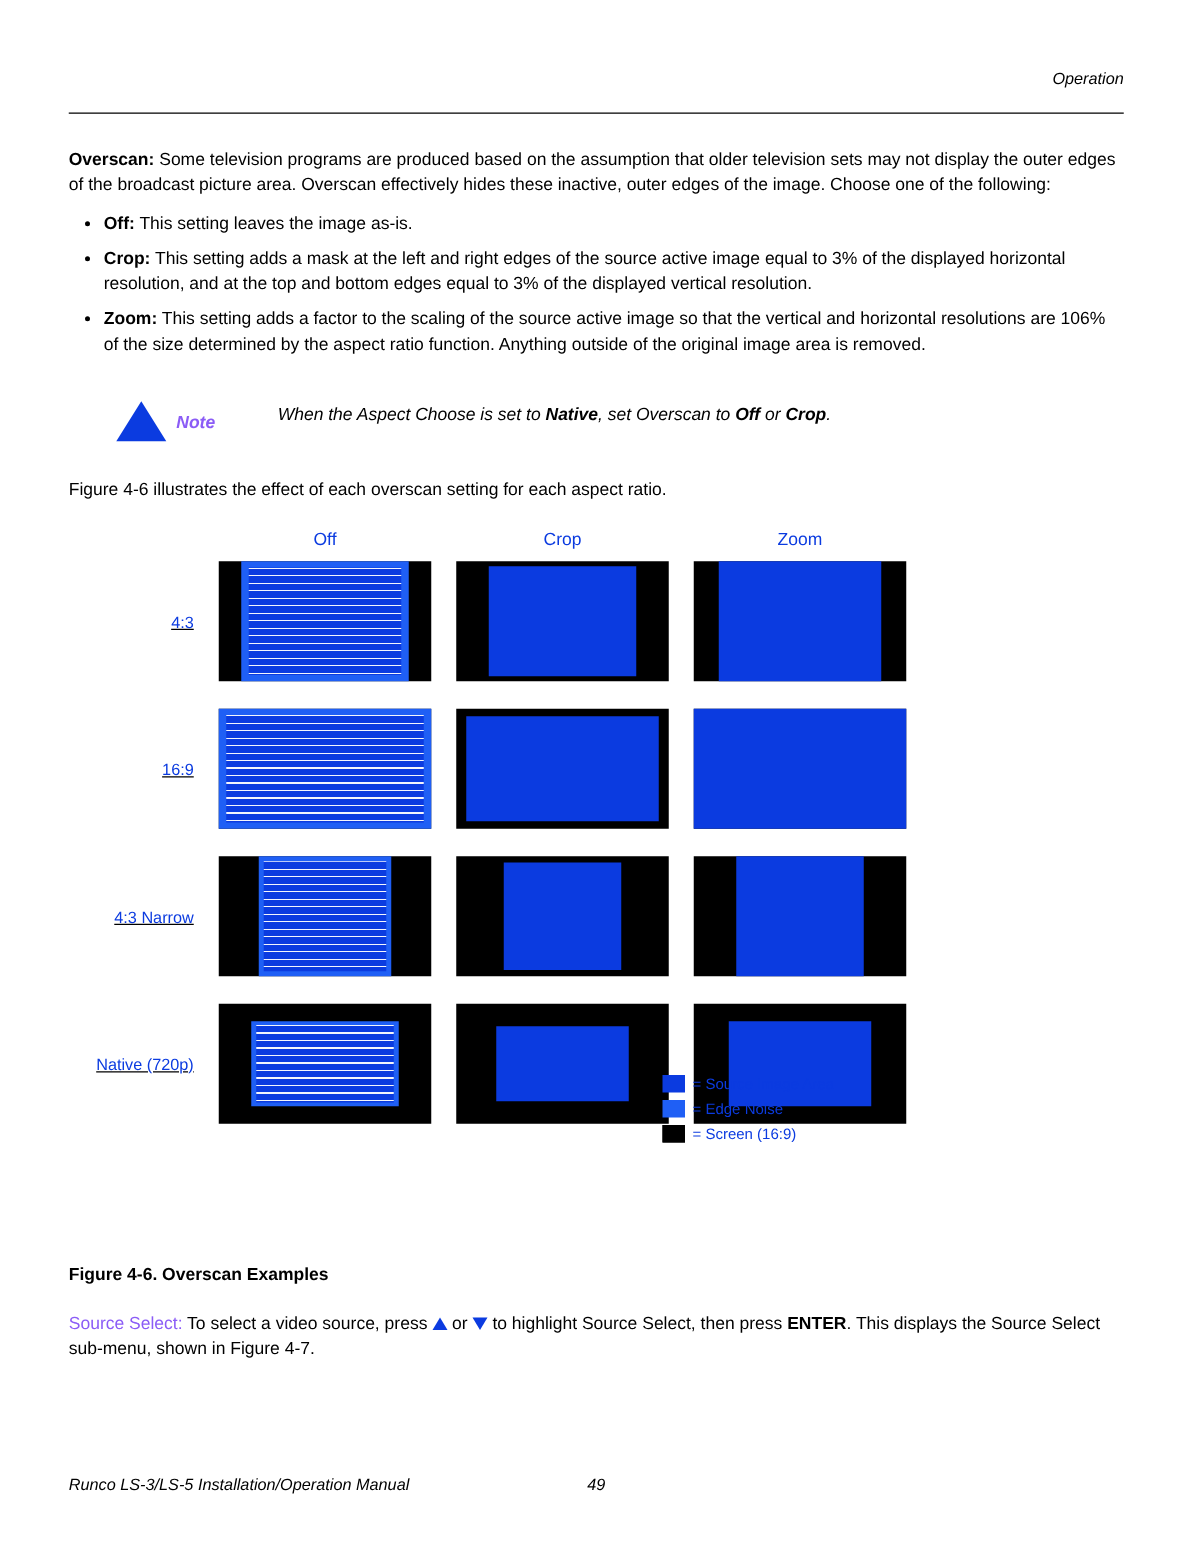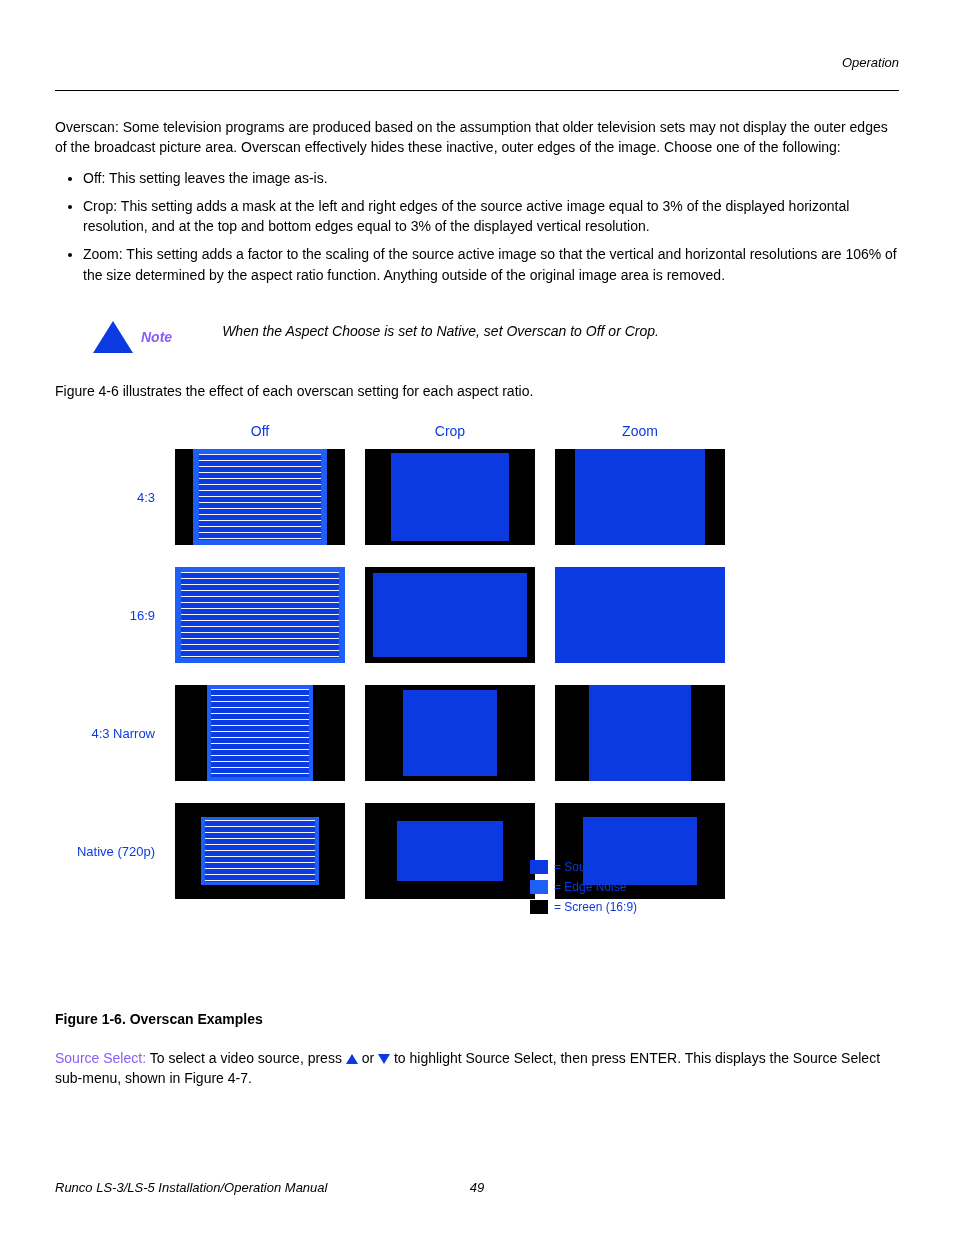--- a/index.html
+++ b/index.html
@@ -3,32 +3,32 @@
 <meta charset="utf-8">
 <style>
   * { box-sizing: border-box; margin: 0; padding: 0; }
   body { font-family: Helvetica, Arial, sans-serif; font-size: 14px; color: #000;
          width: 954px; min-height: 1235px; background: #fff; position: relative; padding: 55px; }
   .header-label { text-align: right; font-style: italic; font-size: 13px; margin-bottom: 20px; }
   .hr { border-top: 1px solid #000; margin-bottom: 26px; }
   p { line-height: 1.45; margin-bottom: 10px; }
   ul { list-style: disc; padding-left: 28px; margin-bottom: 0; }
   li { line-height: 1.45; margin-bottom: 8px; }
-  .b { font-weight: 400; }
+  .b { font-weight: 700; }
   .note-row { display: flex; align-items: center; gap: 12px; margin: 36px 0 28px 38px; }
   .note-tri { width: 0; height: 0; border-left: 20px solid transparent; border-right: 20px solid transparent;
               border-bottom: 32px solid #0b3be0; }
   .note-word { color: #8b5cf6; font-style: italic; font-weight: 700; margin-left: -4px; }
   .note-text { font-style: italic; margin-left: 38px; margin-top:-12px; }
 
   .diagram { margin: 22px 0 0 0; }
   .col-headers { display: grid; grid-template-columns: 80px 170px 170px 170px; gap: 20px; margin-left: 20px; margin-bottom: 10px; }
   .col-headers > div { color: #0b3be0; text-align: center; font-size: 14px; }
   .rows { display: flex; flex-direction: column; gap: 22px; margin-left: 20px; }
-  .drow { display: grid; grid-template-columns: 80px 170px 170px 170px; gap: 20px; align-items: center; }
+  .drow { display: grid; grid-template-columns: 80px 170px 170px 170px; gap: 20px; align-items: center; text-decoration: underline; }
   .row-label { color: #0b3be0; text-align: right; font-size: 13px; }
   .screen { width: 170px; height: 96px; background: #000; position: relative; }
   .screen .img { position: absolute; background: #0b3be0; }
   .screen .noise { position: absolute; background: #1f5ff5; }
   .scanlines::before { content:""; position:absolute; inset:0;
        background: repeating-linear-gradient(to bottom, rgba(255,255,255,0.95) 0 1px, transparent 1px 6px);
        pointer-events:none; }
 
   .legend { position:absolute; left: 530px; top: 860px; font-size: 12px; color:#0b3be0; background:rgba(255,255,255,0.0); }
   .legend .li { display:flex; align-items:center; gap:6px; margin-bottom:6px; }
@@ -154,21 +154,21 @@
     <span>= Edge Noise</span>
   </div>
   <div class="li">
     <div class="sw sw-screen"></div>
     <span>= Screen (16:9)</span>
   </div>
 </div>
 
 <div style="height:80px;"></div>
 
-<p class="fig-caption">Figure 1-6. Overscan Examples</p>
+<p class="fig-caption">Figure 4-6. Overscan Examples</p>
 
 <p>
   <span class="src-label">Source Select:</span><span> To select a video source, press </span><span class="tri-up"></span><span> or </span><span class="tri-down"></span><span> to highlight Source Select, then press </span><span class="b">ENTER</span><span>. This displays the Source Select sub-menu, shown in Figure 4-7.</span>
 </p>
 
 <div class="footer">
   <span>Runco LS-3/LS-5 Installation/Operation Manual</span>
   <span class="pn">49</span>
 </div>
 

